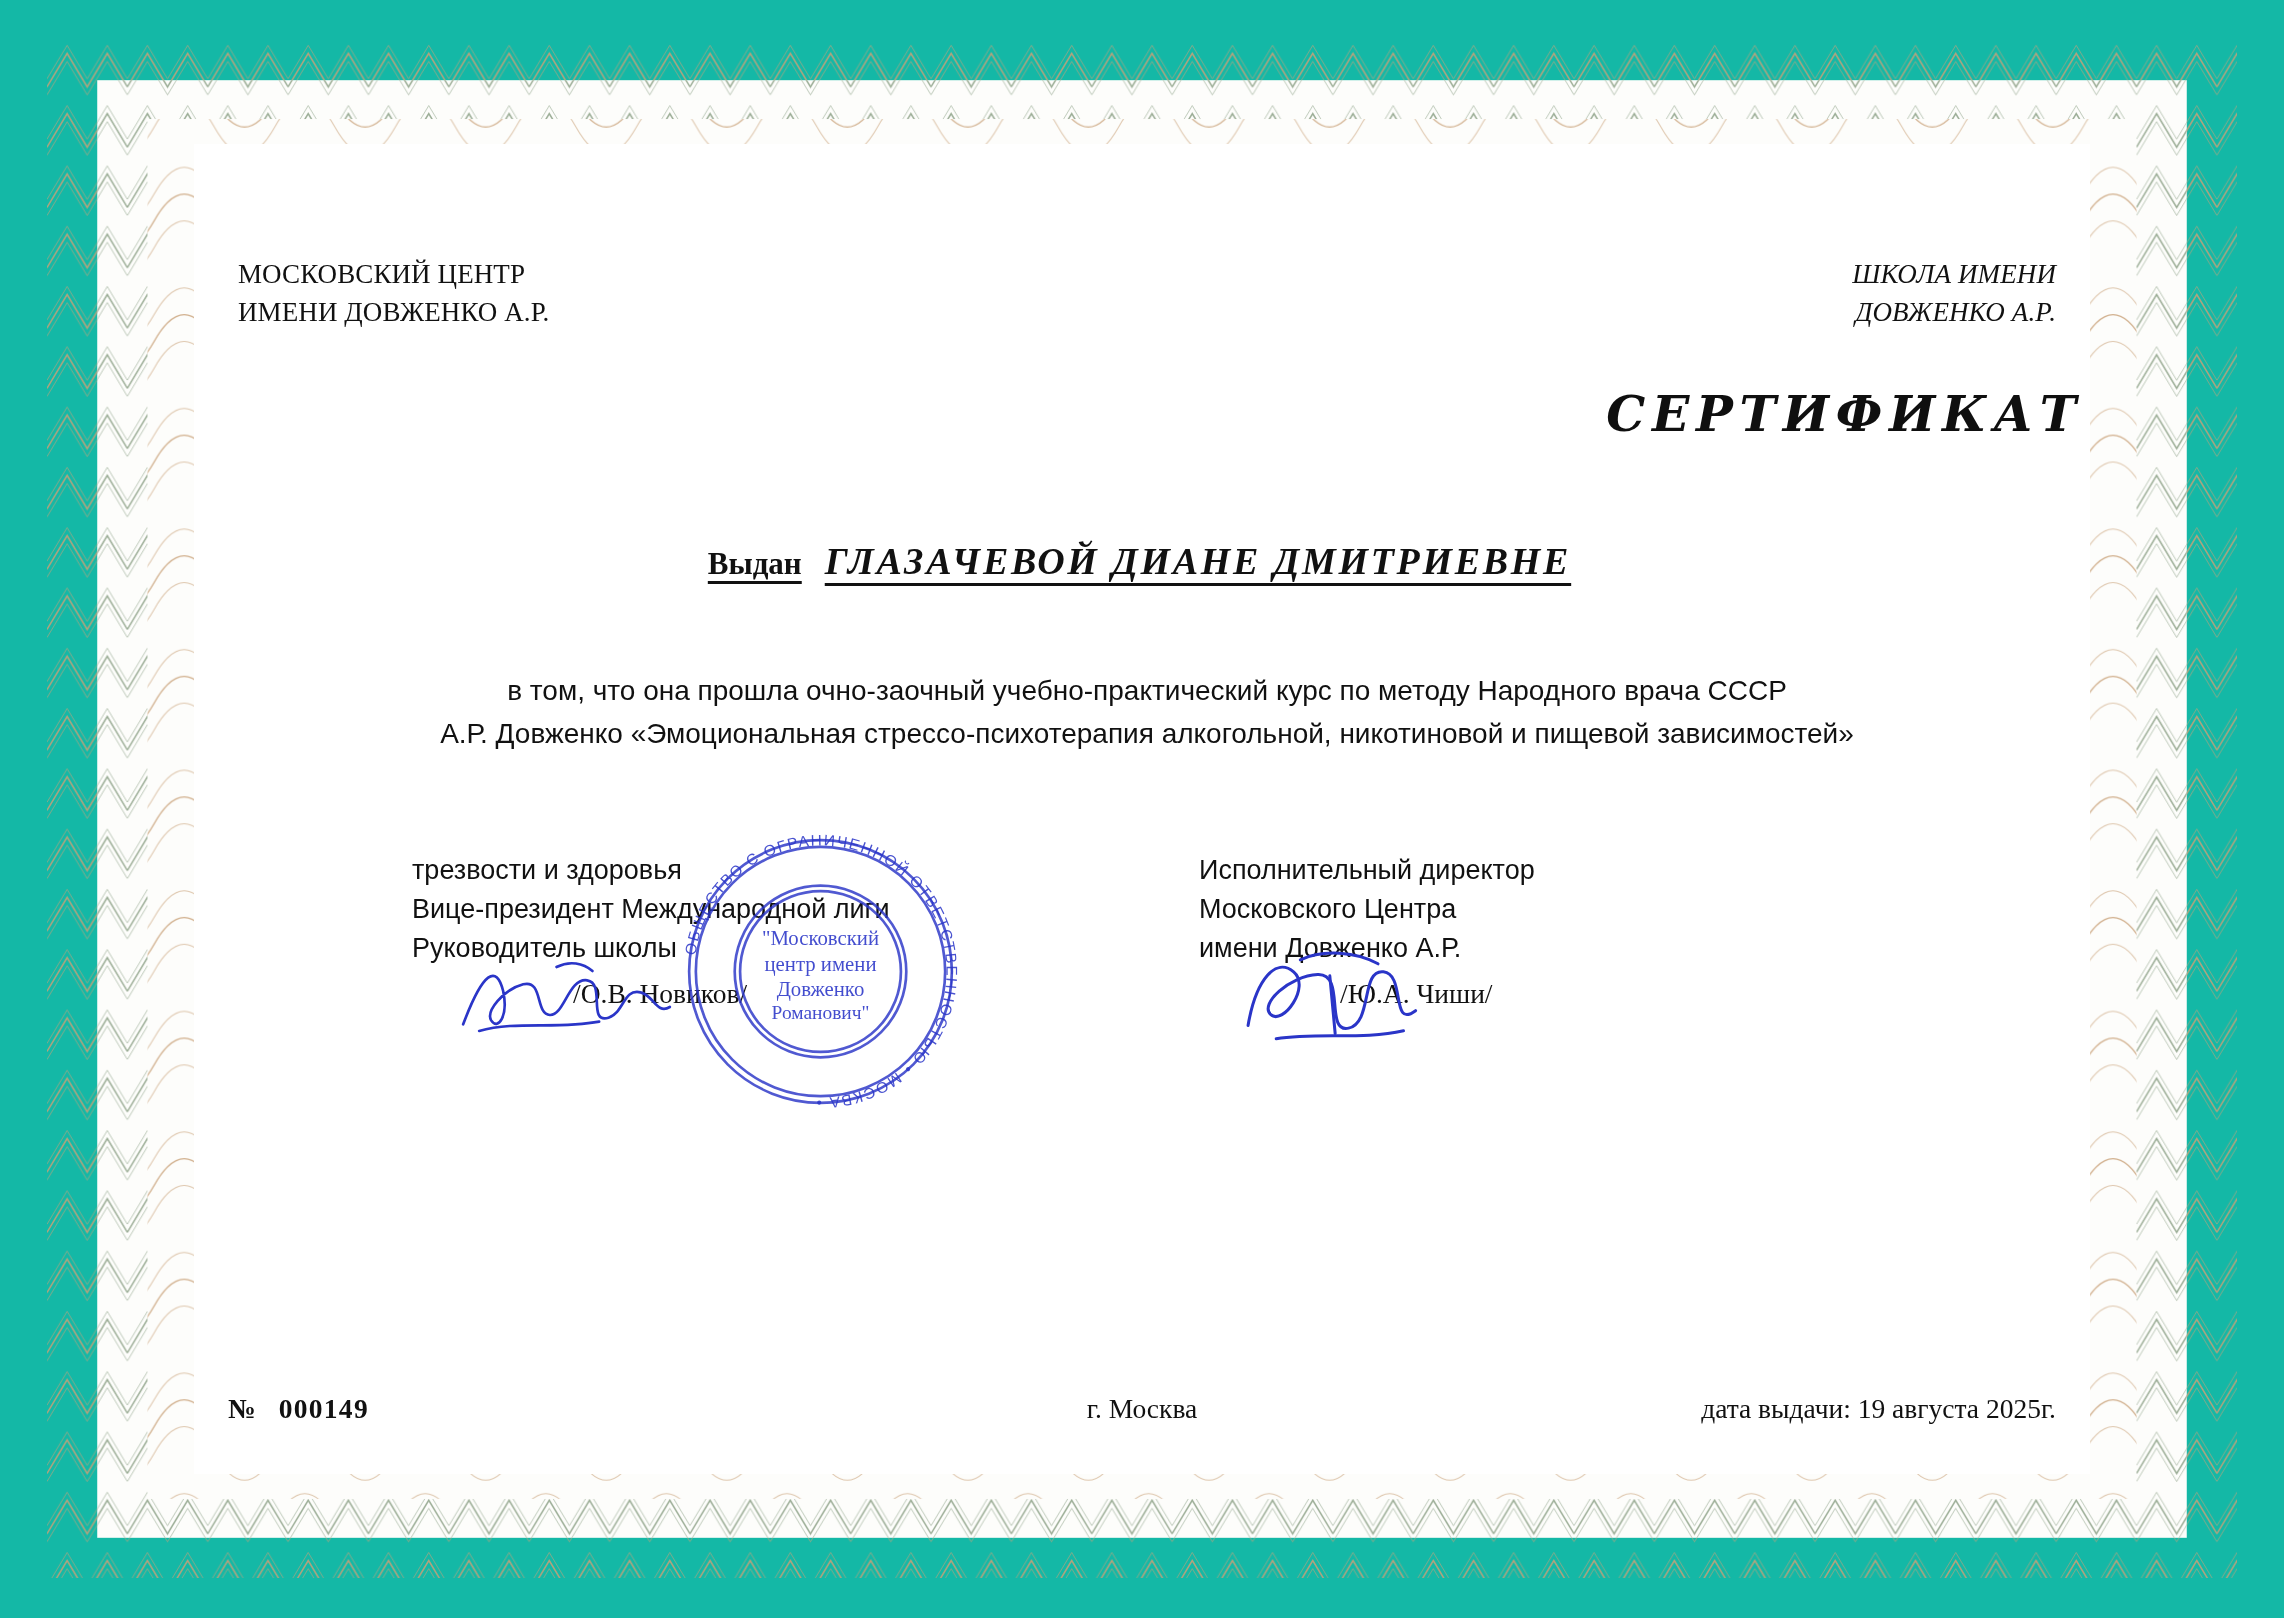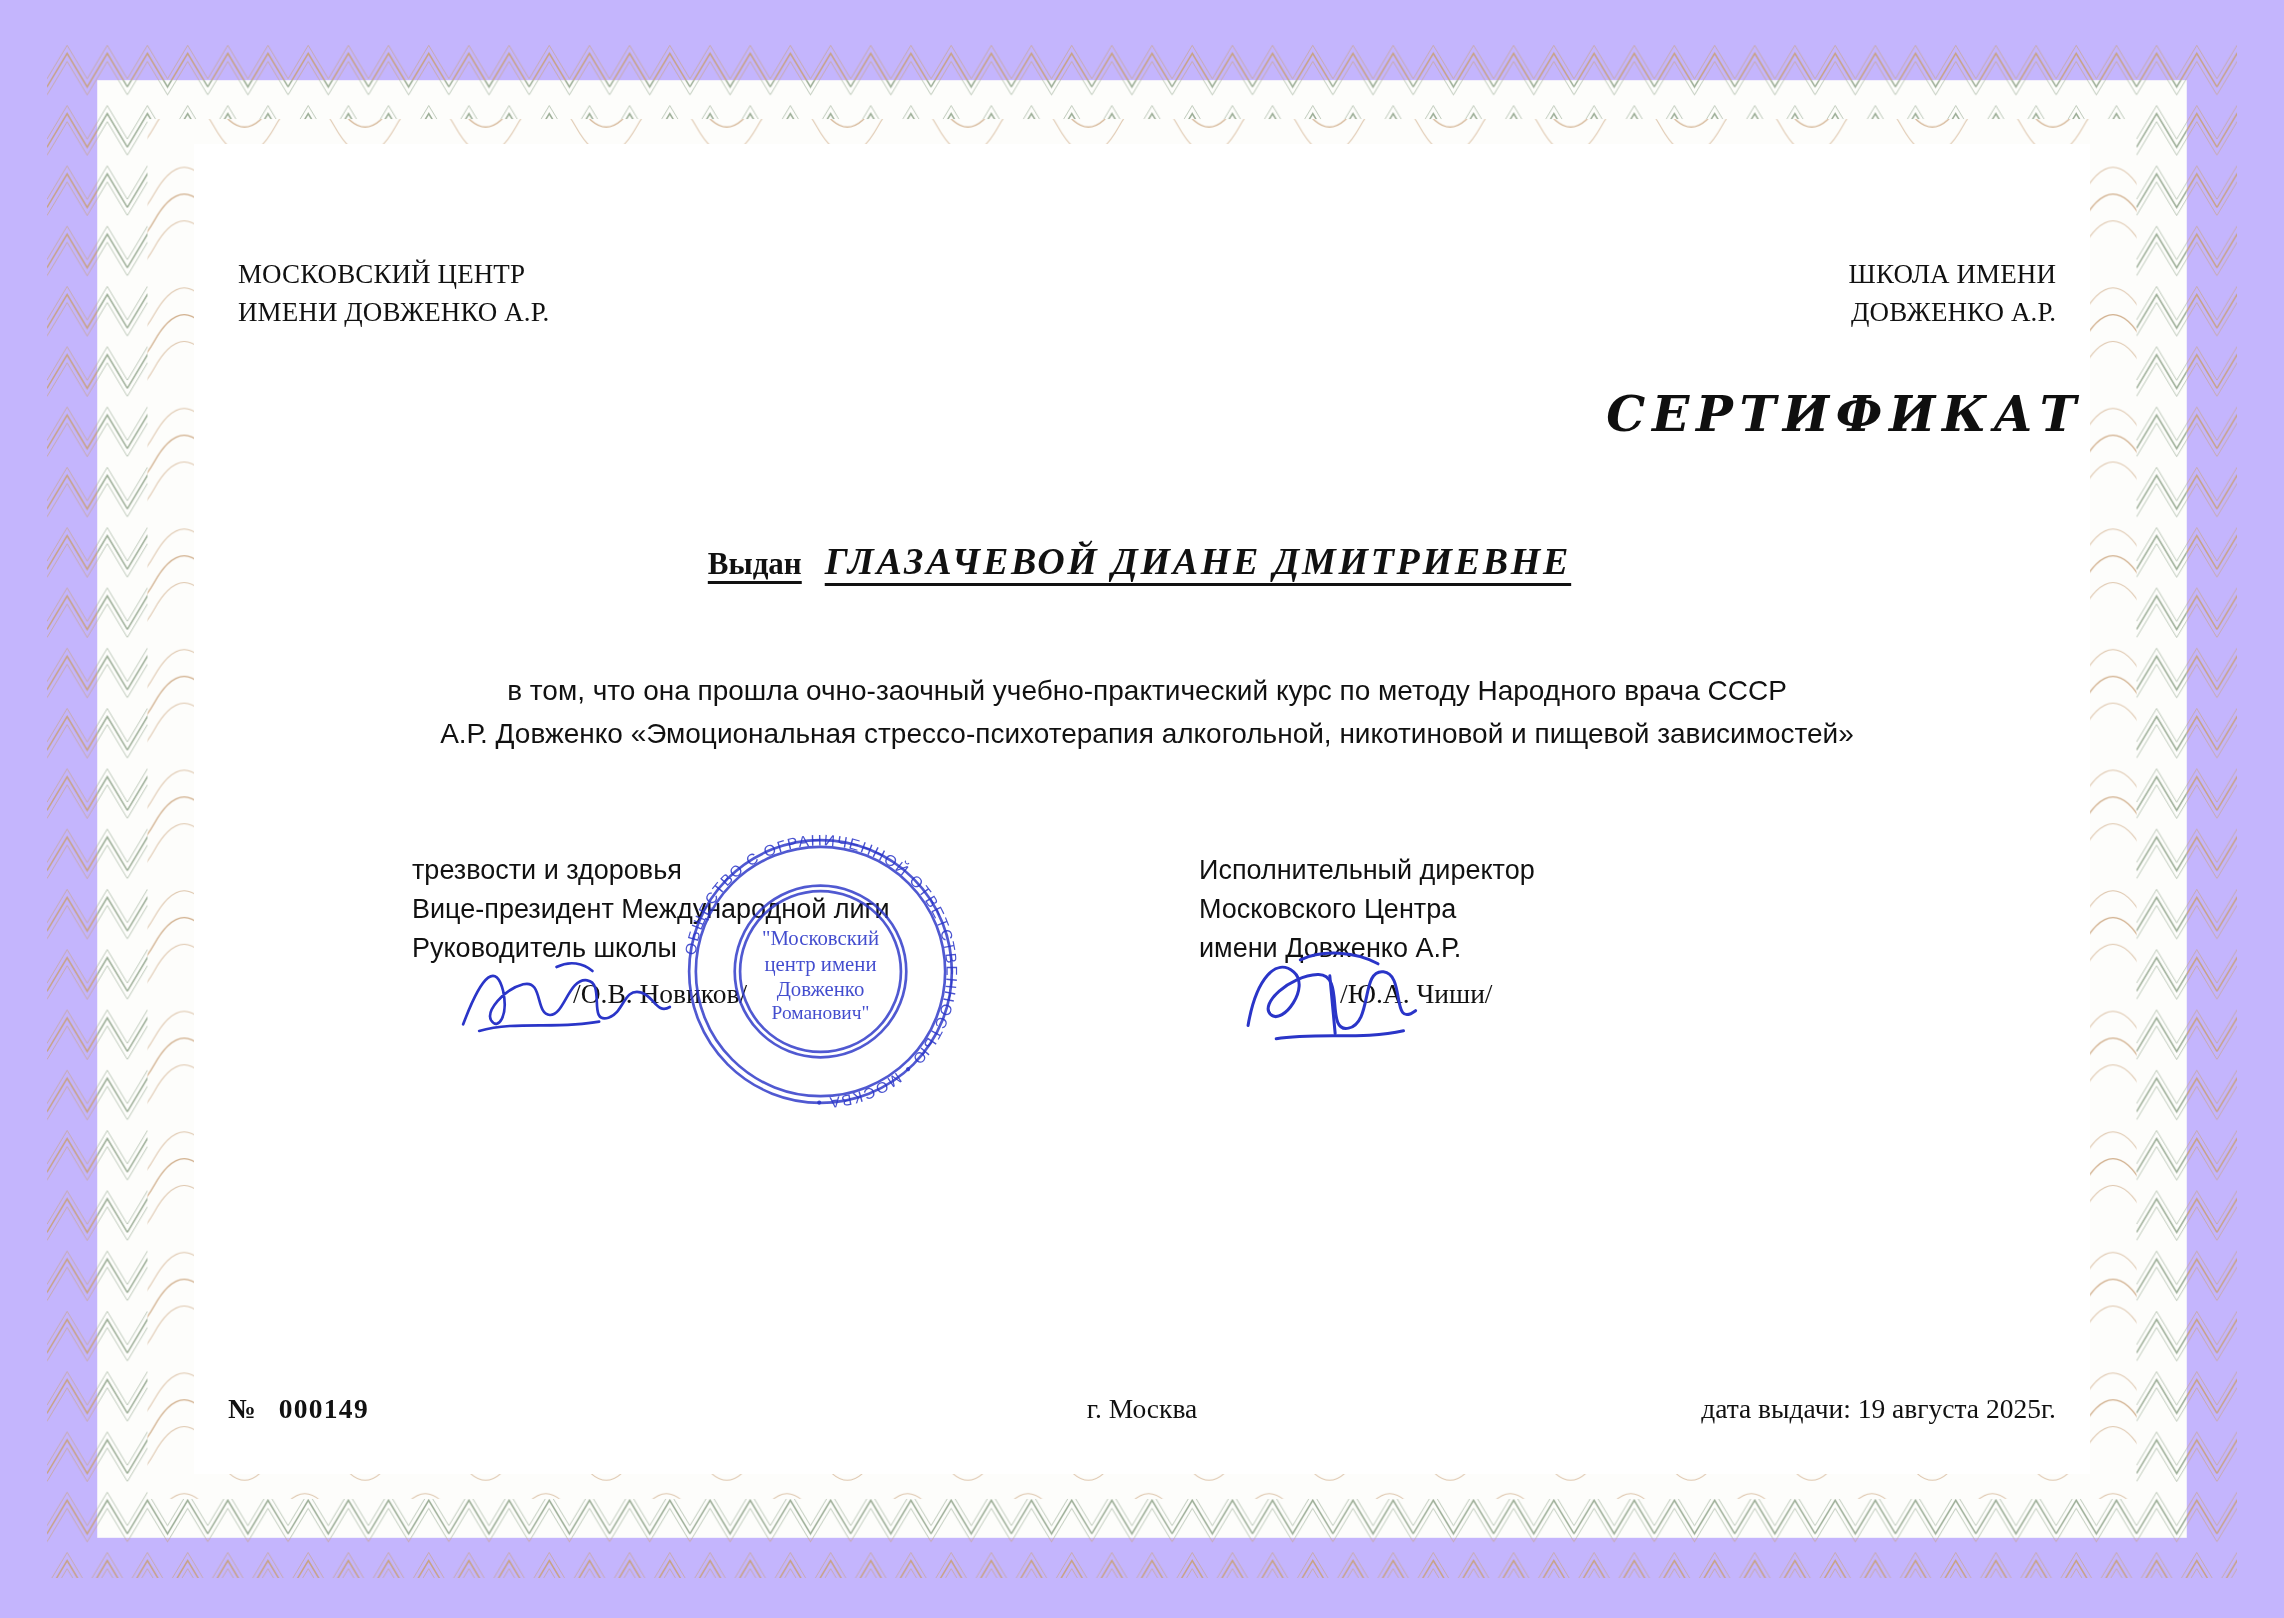--- a/index.html
+++ b/index.html
@@ -11,21 +11,21 @@
     width: 2284px;
     height: 1618px;
     font-family: "Liberation Serif", serif;
     overflow: hidden;
   }
 
   .certificate {
     position: relative;
     width: 2284px;
     height: 1618px;
-    background: #c4b5fd;
+    background: #14b8a6;
   }
 
   
   .border-layer {
     position: absolute;
     pointer-events: none;
   }
 
   .bl1 { left: 47px;  top: 40px;  right: 47px;  bottom: 40px; }
 
@@ -54,21 +54,21 @@
     right: 27px;
     display: flex;
     justify-content: space-between;
   }
   .org-left, .org-right {
     font-size: 27px;
     line-height: 1.42;
     color: #111;
     letter-spacing: 0.1px;
   }
-  .org-right { text-align: right; }
+  .org-right { text-align: right; font-style: italic; }
 
   .title {
     position: absolute;
     top: 234px;
     left: 0;
     right: 0;
     text-align: right;
     font-size: 49px;
     font-style: italic;
     font-weight: bold;

